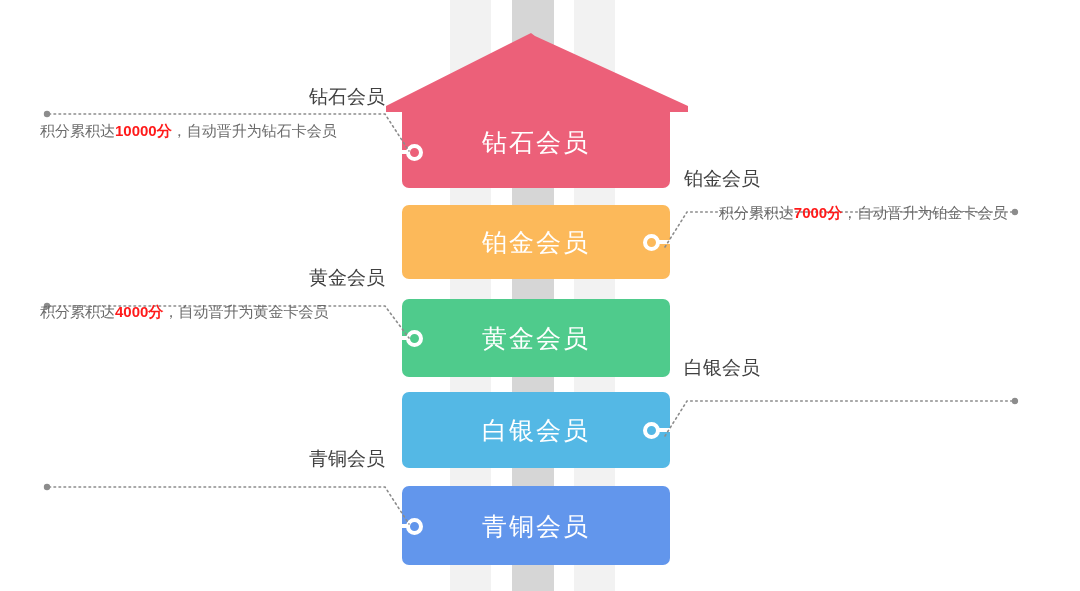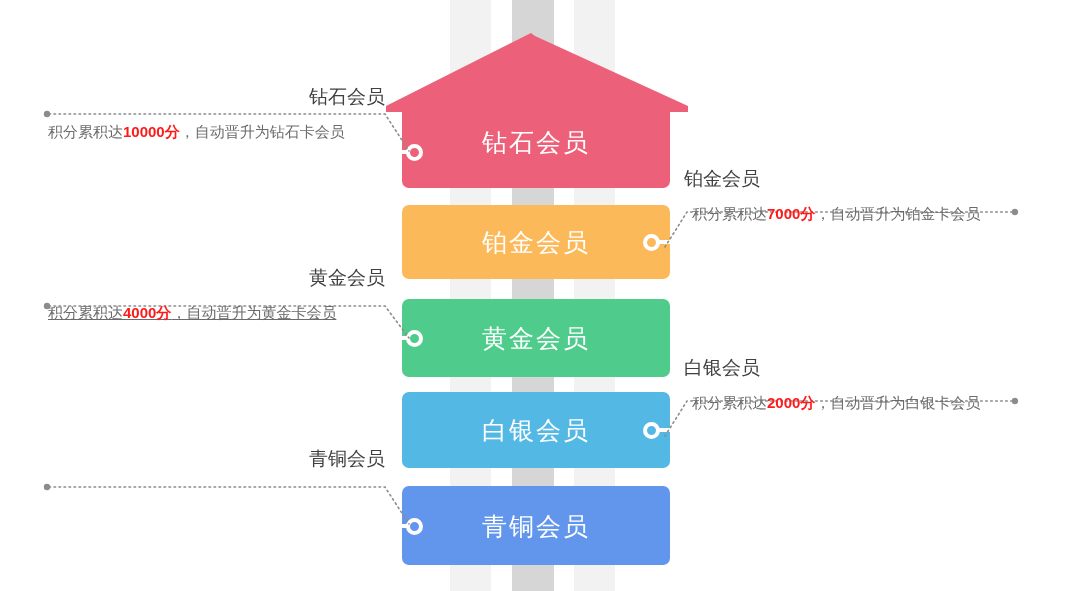--- a/index.html
+++ b/index.html
@@ -57,27 +57,27 @@
   .note .note-title{
     font-size:19px;
     color:#404040;
     white-space:nowrap;
     margin:0 0 7px 0;
   }
   .note .note-body{
     font-size:15px;
     color:#6b6b6b;
     line-height:27px;
-    margin:8px;
+    margin:0;
   }
   .note .pts{color:#ff1a1a;font-weight:bold;}
   .note.left  .note-title{text-align:right;}
   .note.left  .note-body{text-align:left;}
   .note.right .note-title{text-align:left;}
-  .note.right .note-body{text-align:left;}
+  .note.right .note-body{text-align:center;}
   .note.left.centerbody .note-body{text-align:center;}
 </style>
 </head>
 <body>
 
 <div id="stage">
 
   <div class="stripe light" style="left:450px;width:41px;"></div>
   <div class="stripe dark" style="left:512px;width:42px;"></div>
   <div class="stripe light" style="left:574px;width:41px;"></div>
@@ -150,29 +150,26 @@
 
   <div class="note right" style="left:684px;top:166px;width:360px;">
     <p class="note-title">铂金会员</p>
     <p class="note-body" style="width:358px;">
       <span>积分累积达</span><span class="pts">7000分</span><span>，自动晋升为铂金卡会员</span>
     </p>
   </div>
 
   <div class="note left" style="left:40px;top:265px;width:345px;">
     <p class="note-title">黄金会员</p>
-    <p class="note-body" style="width:335px;text-decoration:underline;">
+    <p class="note-body" style="width:335px;">
       <span>积分累积达</span><span class="pts">4000分</span><span>，自动晋升为黄金卡会员</span>
     </p>
   </div>
 
   <div class="note right" style="left:684px;top:355px;width:330px;">
     <p class="note-title">白银会员</p>
-    <p class="note-body" style="width:325px;">
-      <span>积分累积达</span><span class="pts">2000分</span><span>，自动晋升为白银卡会员</span>
-    </p>
   </div>
 
   <div class="note left centerbody" style="left:40px;top:446px;width:345px;">
     <p class="note-title">青铜会员</p>
   </div>
 
 </div>
 
 </body></html>

